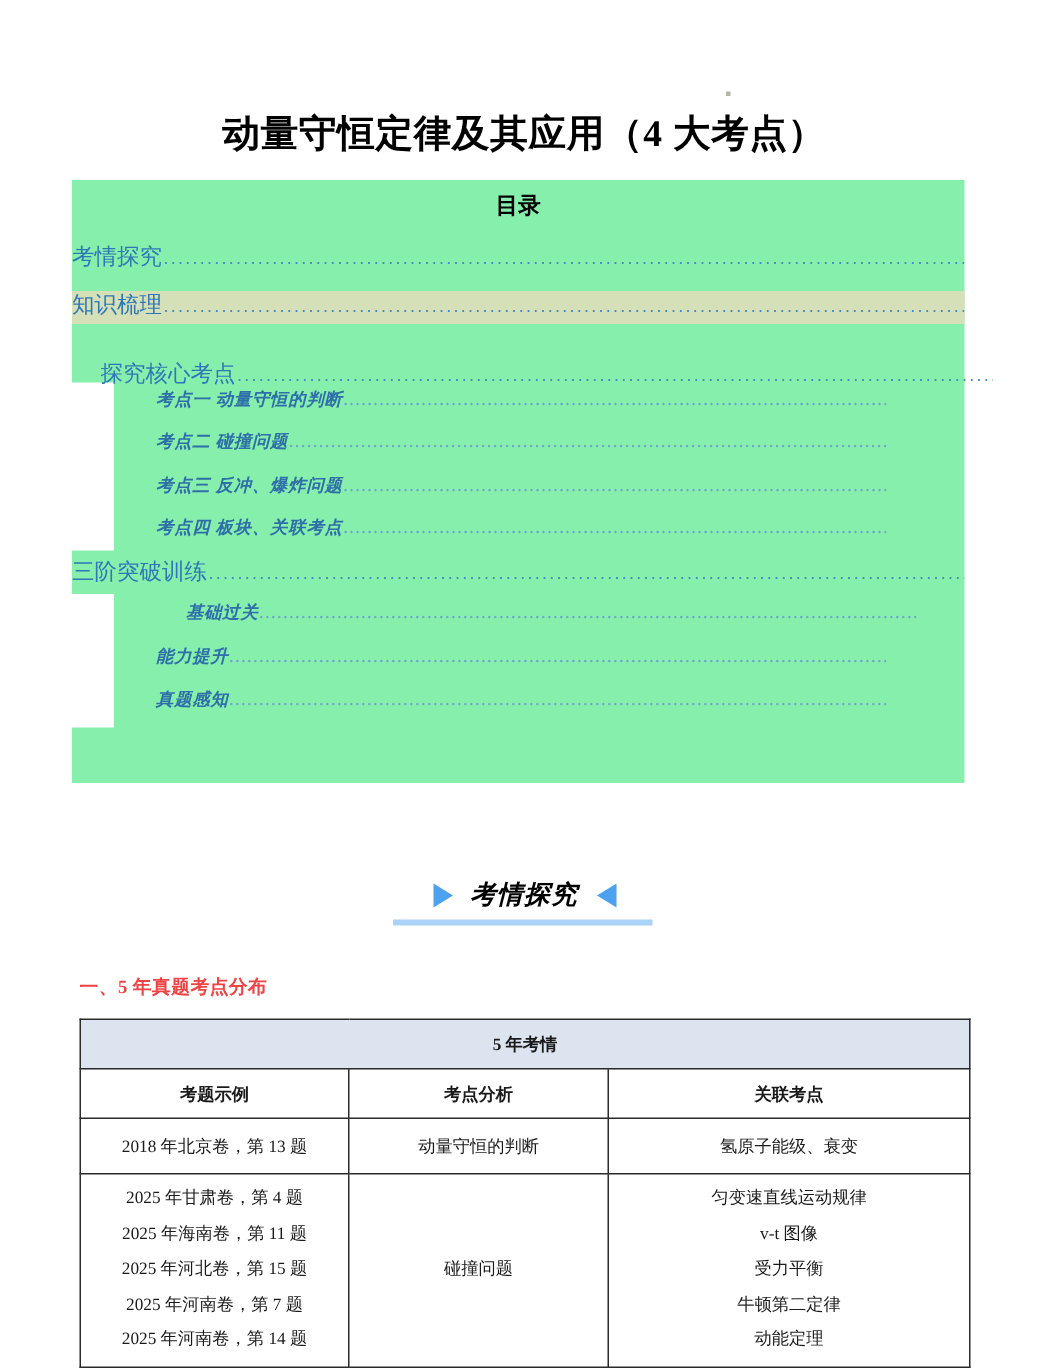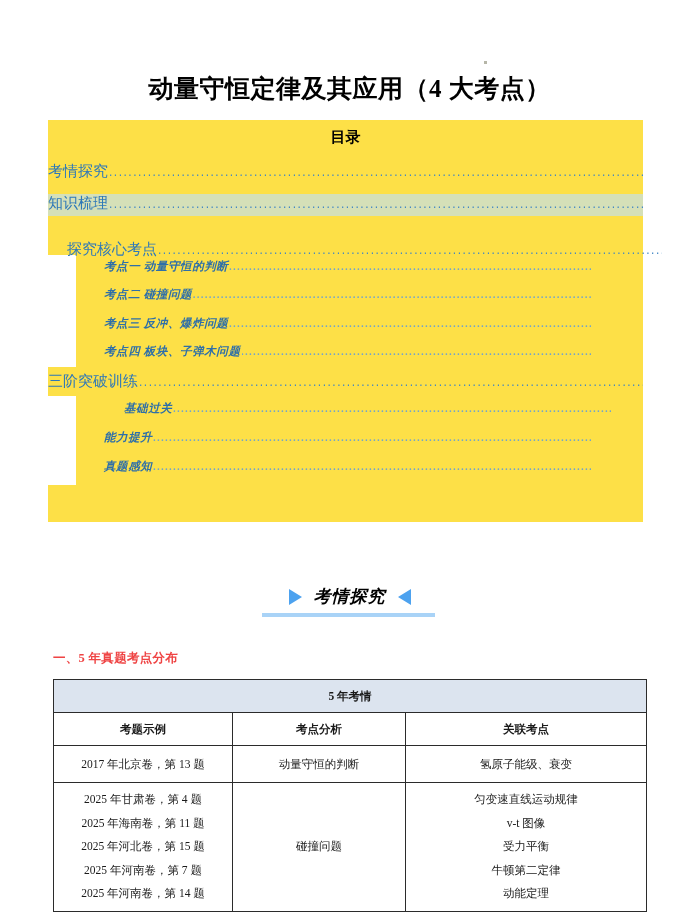--- a/index.html
+++ b/index.html
@@ -39,21 +39,21 @@
     letter-spacing: 0.5px;
   }
 
   
   .toc-panel {
     position: absolute;
     left: 48px;
     top: 120px;
     width: 595px;
     height: 402px;
-    background: #fde047;
+    background: #86efac;
     text-decoration: underline;
   }
   
   .toc-notch {
     position: absolute;
     left: 0px;
     width: 28px;
     background: #ffffff;
   }
   .toc-notch.n1 { top: 135px; height: 112px; }
@@ -266,21 +266,21 @@
     <span class="lbl">考点二  碰撞问题</span>
     <span class="leader"></span>
   </div>
 
   <div class="toc-row toc-l2 r-kd3">
     <span class="lbl">考点三  反冲、爆炸问题</span>
     <span class="leader"></span>
   </div>
 
   <div class="toc-row toc-l2 r-kd4">
-    <span class="lbl">考点四  板块、子弹木问题</span>
+    <span class="lbl">考点四  板块、关联考点</span>
     <span class="leader"></span>
   </div>
 
   <div class="toc-row toc-l1 r-sjtp">
     <span class="lbl">三阶突破训练</span>
     <span class="leader"></span>
   </div>
 
   <div class="toc-row toc-l2 r-jcgg">
     <span class="lbl">基础过关</span>
@@ -320,21 +320,21 @@
     <tbody>
       <tr>
         <td class="banner" colspan="3">5 年考情</td>
       </tr>
       <tr>
         <td class="colhead">考题示例</td>
         <td class="colhead">考点分析</td>
         <td class="colhead">关联考点</td>
       </tr>
       <tr>
-        <td class="cell">2017 年北京卷，第 13 题</td>
+        <td class="cell">2018 年北京卷，第 13 题</td>
         <td class="cell">动量守恒的判断</td>
         <td class="cell">氢原子能级、衰变</td>
       </tr>
       <tr>
         <td class="multi">2025 年甘肃卷，第 4 题<br>2025 年海南卷，第 11 题<br>2025 年河北卷，第 15 题<br>2025 年河南卷，第 7 题<br>2025 年河南卷，第 14 题</td>
         <td class="multi">碰撞问题</td>
         <td class="multi">匀变速直线运动规律<br>v-t 图像<br>受力平衡<br>牛顿第二定律<br>动能定理</td>
       </tr>
     </tbody>
   </table>

